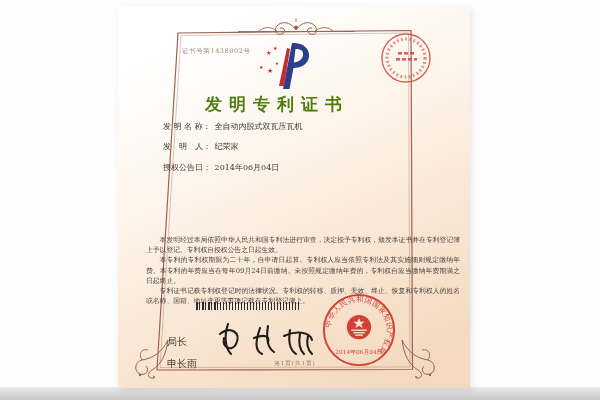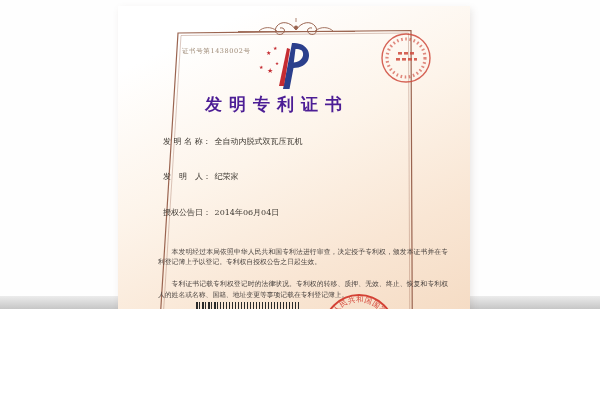--- a/index.html
+++ b/index.html
@@ -7,37 +7,37 @@
     --seal_red:#d03428;
     --stamp_red:#cf4a3c;
     --logo_blue:#2b3f8c;
     --logo_red:#c52b31;
     --paper_tint:#f4d9c0;
     --seal_paper:#f8e7d5;
     --ink:#3d3831;
   }
   html,body{margin:0;padding:0;}
   body{width:600px;height:400px;background:#ffffff;font-family:"DejaVu Serif","Liberation Serif",serif;}
-  .stage{position:relative;width:600px;height:309px;overflow:hidden;background:#fefefe;}
+  .stage{position:relative;width:600px;height:400px;overflow:hidden;background:#fefefe;}
   .floor{position:absolute;left:0;bottom:0;width:600px;height:13px;
          background:linear-gradient(#ececec,#c6c6c6);}
   .paper{position:absolute;left:118px;top:6px;width:352px;height:382px;
          background:linear-gradient(155deg,#ffffff 12%,#fdf4ea 40%,#f9e6d4 65%,var(--paper_tint) 92%);
          box-shadow:2px 3px 7px rgba(120,100,90,.15);}
   .overlay{position:absolute;left:0;top:0;width:600px;height:400px;}
   .abs{position:absolute;}
   .cert-no{left:182px;top:47px;font-size:6.5px;letter-spacing:.6px;color:#9c8874;}
   .title{left:196px;top:93px;width:162px;text-align:center;font-size:17px;font-weight:bold;
-         letter-spacing:7px;color:#4c1d95;white-space:nowrap;}
+         letter-spacing:7px;color:#4d7c0f;white-space:nowrap;}
   .fields{left:163px;top:121px;width:260px;}
-  .field-row{height:20.3px;font-size:8px;color:var(--ink);white-space:nowrap;margin-top:15px;}
+  .field-row{height:20.3px;font-size:8px;color:var(--ink);white-space:nowrap;}
   .field-label{display:inline-block;width:49px;}
   .paras{left:146px;top:235px;width:314px;font-size:6.8px;line-height:1.5;color:#4b4440;
          text-align:justify;}
-  .paras p{margin:12px;text-indent:2em;}
+  .paras p{margin:0;text-indent:2em;}
   .barcode{left:196px;top:302px;width:104px;height:8px;
            background:repeating-linear-gradient(90deg,#2a2a2a 0 1.5px,transparent 1.5px 3px,
                       #2a2a2a 3px 3.9px,transparent 3.9px 6px);}
   .signer{left:167px;top:331px;font-size:10px;line-height:2.15;color:var(--ink);}
   .page-note{left:250px;top:360px;width:90px;text-align:center;font-size:5.5px;
              letter-spacing:1px;color:#8a7668;}
   .s-frame{stroke:var(--frame_brown);fill:none;}
   .f-brown{fill:var(--frame_brown);}
   .s-red{stroke:var(--seal_red);fill:none;}
   .f-red{fill:var(--seal_red);}
@@ -126,20 +126,21 @@
       <span>纪荣家</span>
     </div>
     <div class="field-row">
       <span class="field-label">授权公告日：</span>
       <span>2014年06月04日</span>
     </div>
   </div>
 
   <div class="abs paras">
     <p>本发明经过本局依照中华人民共和国专利法进行审查，决定授予专利权，颁发本证书并在专利登记簿上予以登记。专利权自授权公告之日起生效。</p>
+    <p>本专利的专利权期限为二十年，自申请日起算。专利权人应当依照专利法及其实施细则规定缴纳年费。本专利的年费应当在每年09月24日前缴纳。未按照规定缴纳年费的，专利权自应当缴纳年费期满之日起终止。</p>
     <p>专利证书记载专利权登记时的法律状况。专利权的转移、质押、无效、终止、恢复和专利权人的姓名或名称、国籍、地址变更等事项记载在专利登记簿上。</p>
   </div>
 
   <div class="abs barcode"></div>
 
   <div class="abs signer">
     <div>局长</div>
     <div>申长雨</div>
   </div>
 

